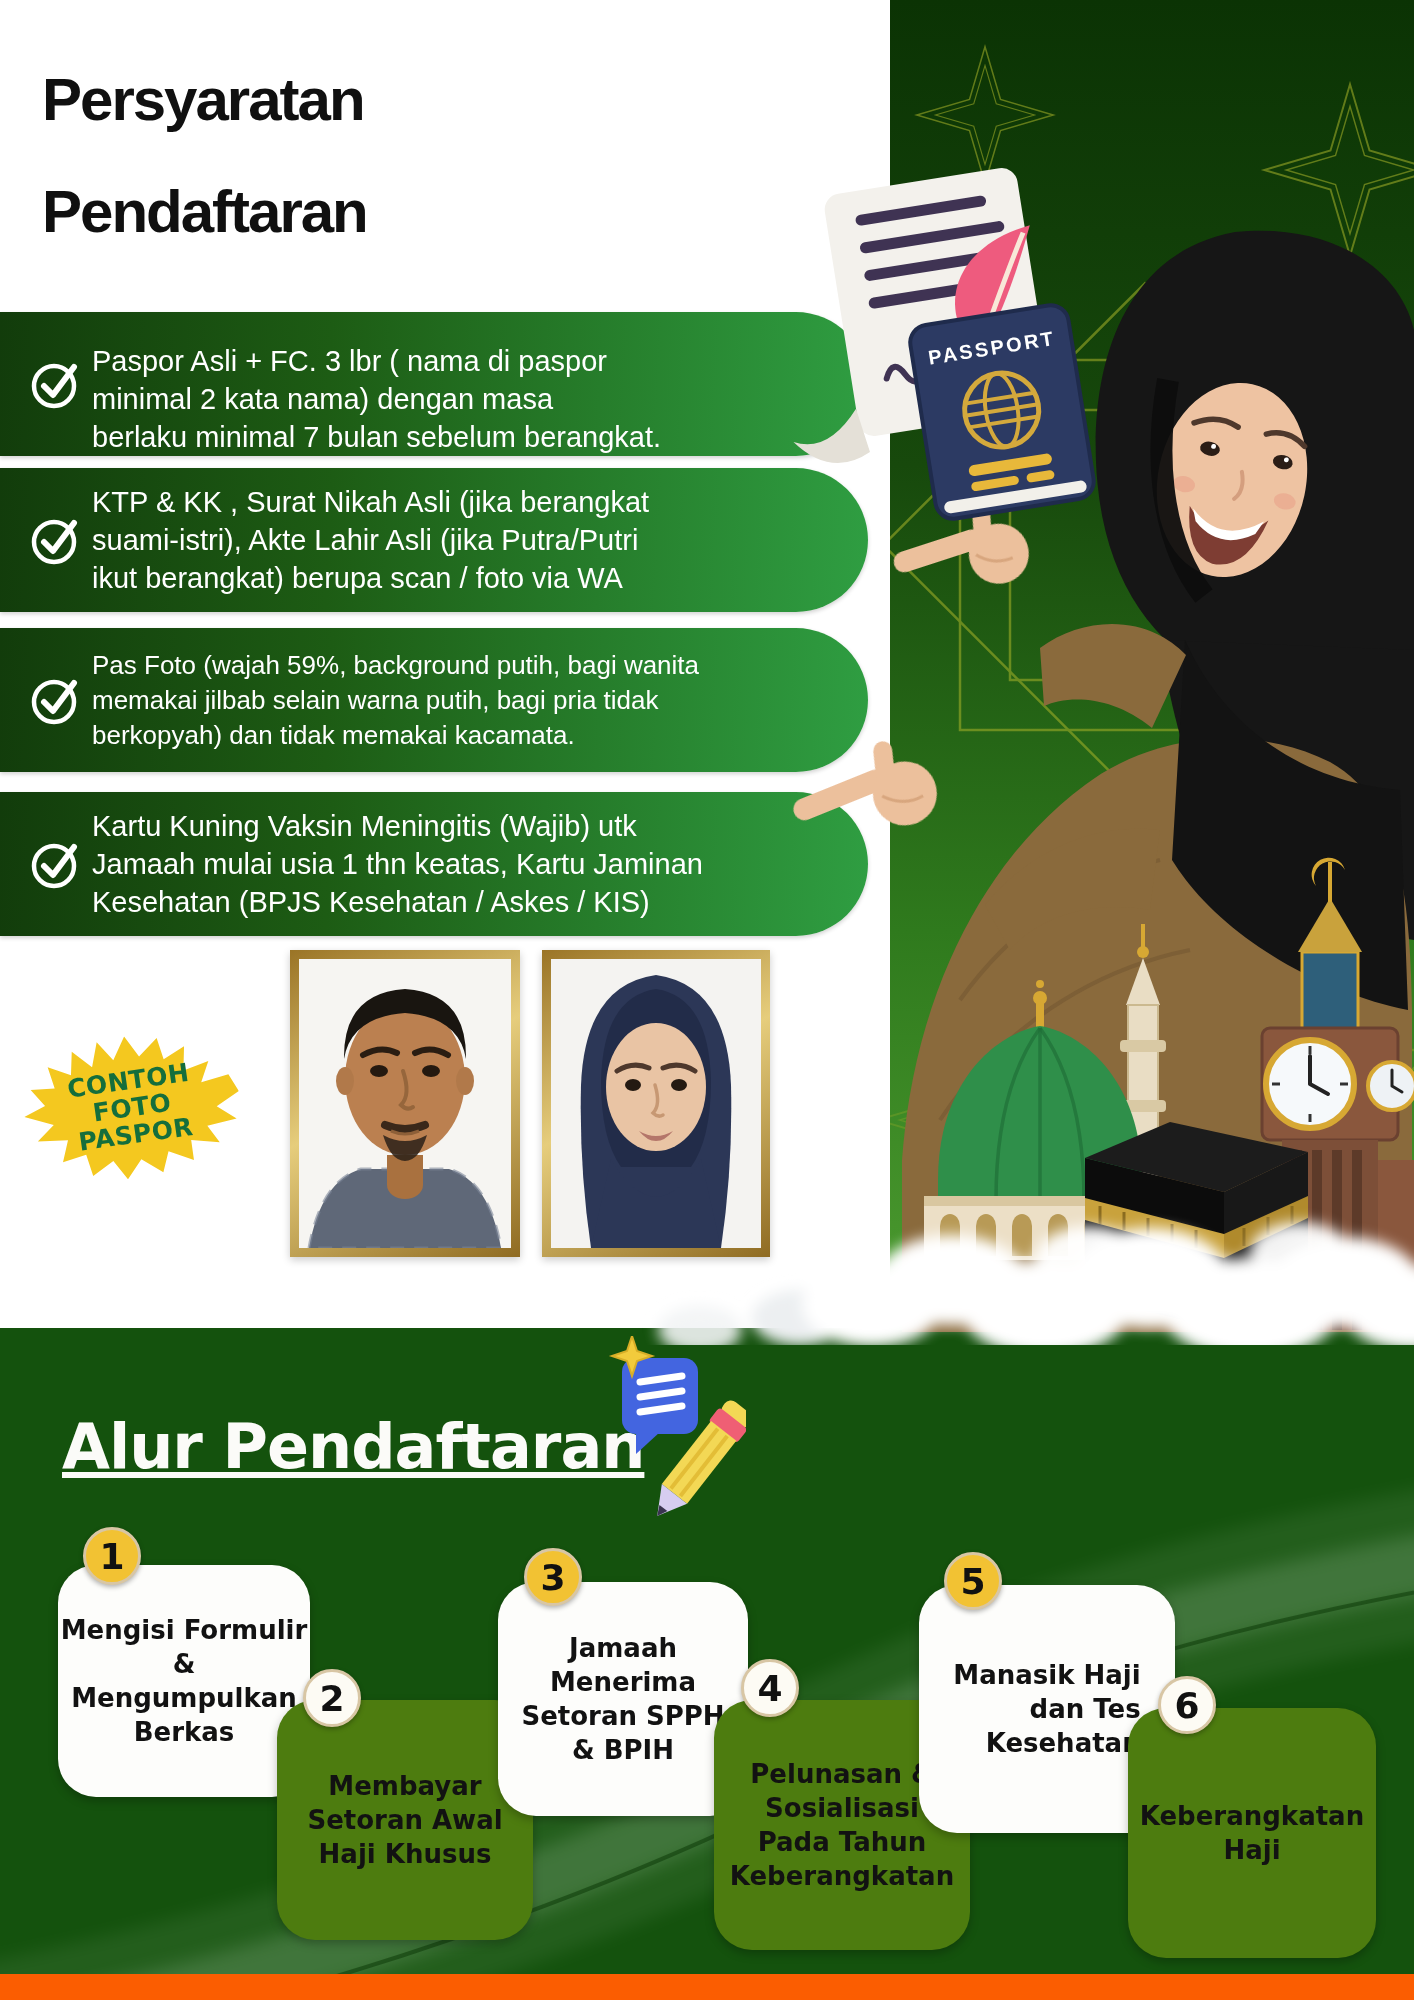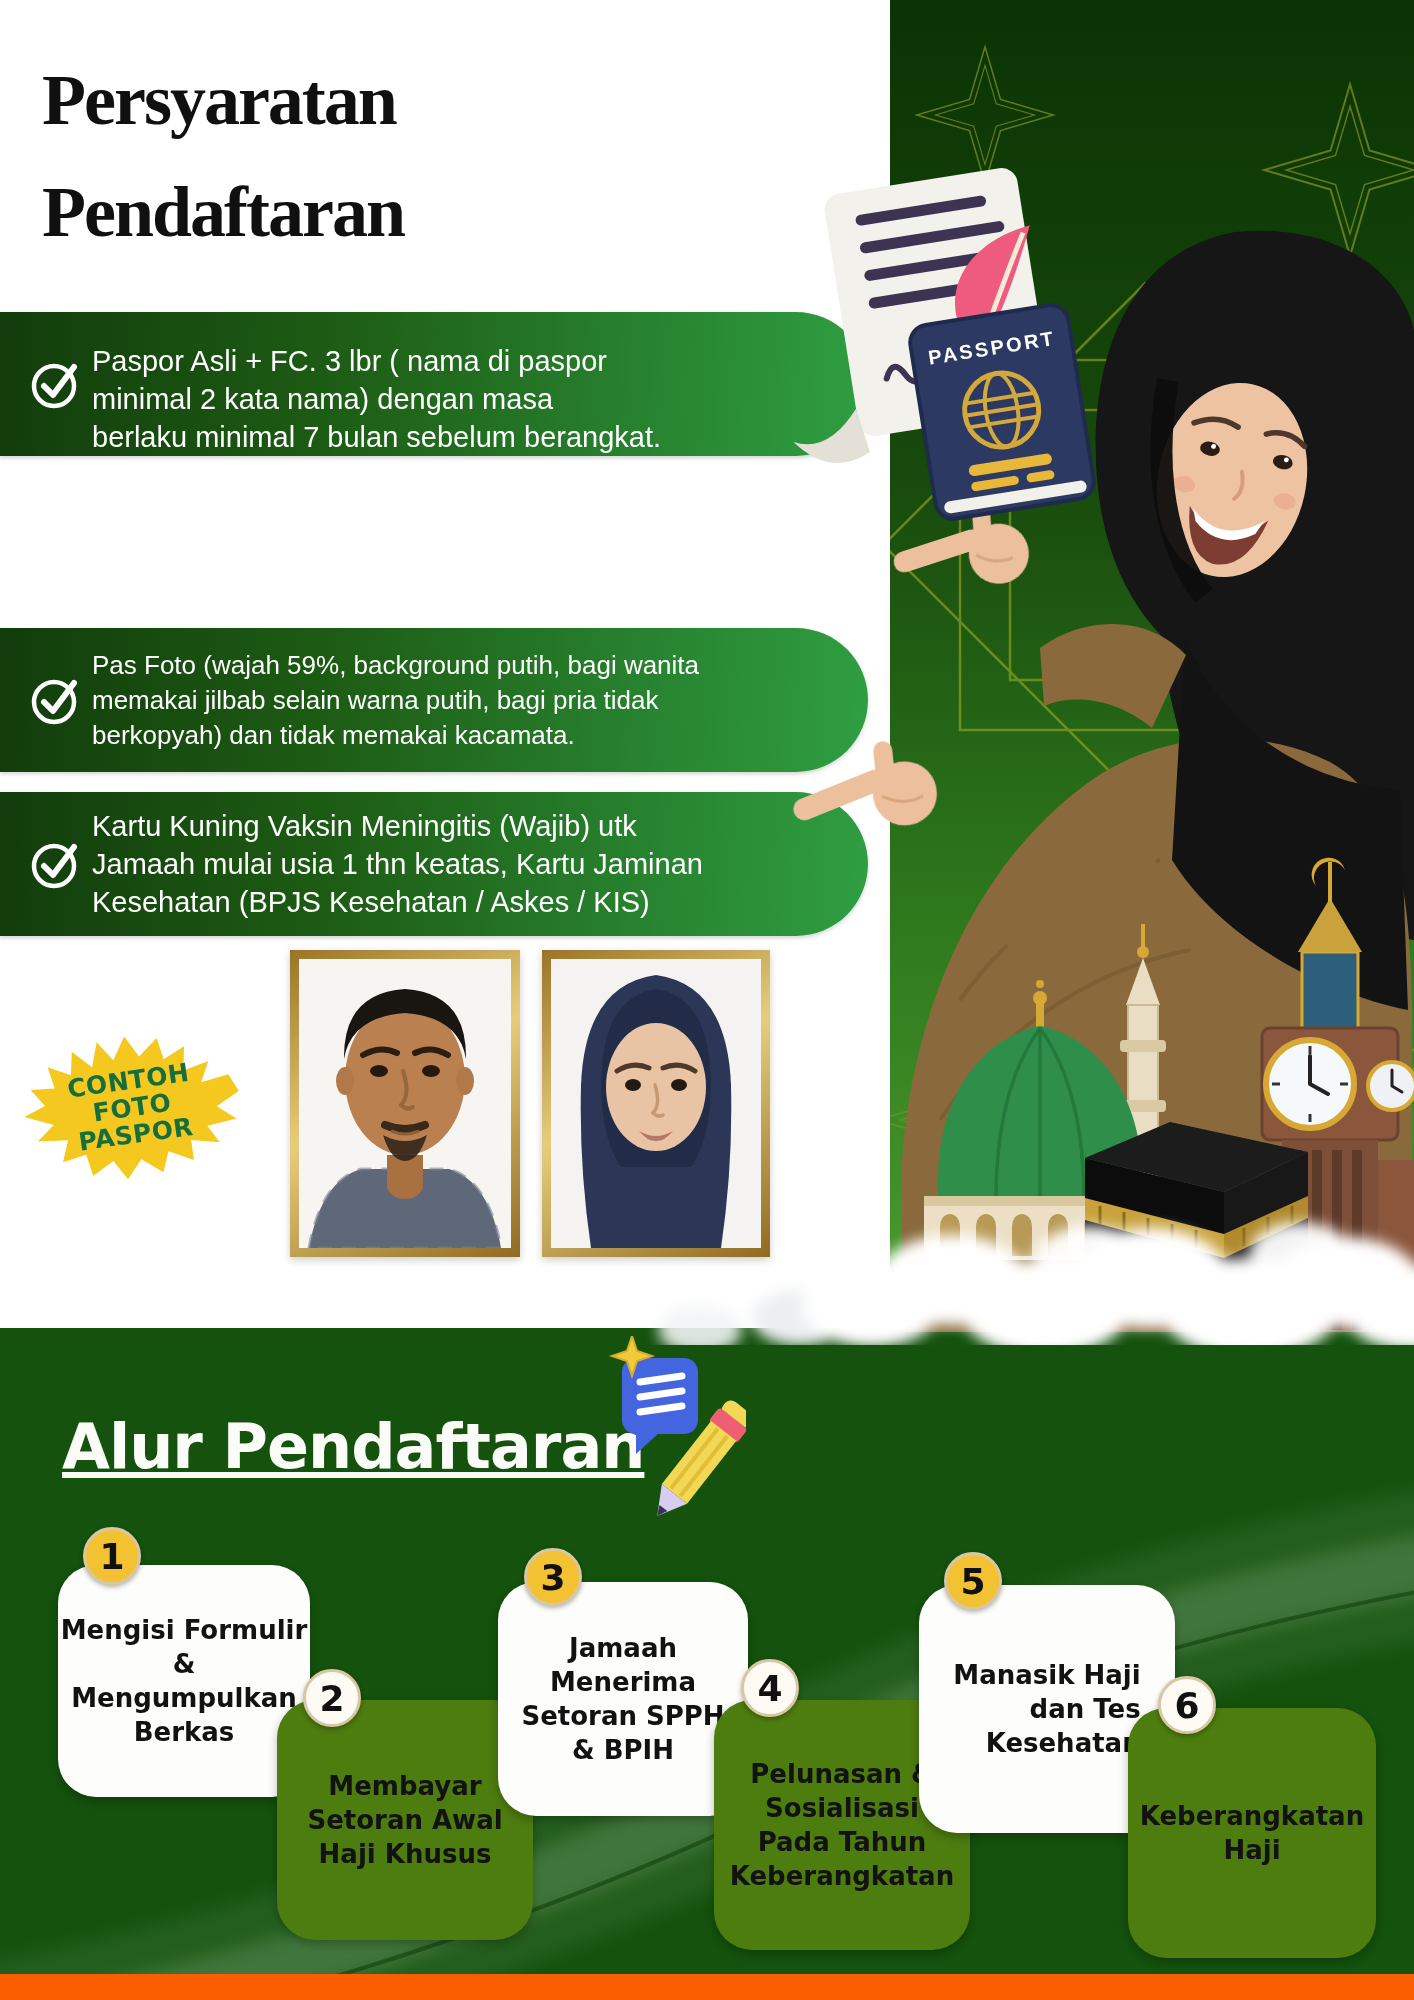--- a/index.html
+++ b/index.html
@@ -3,22 +3,22 @@
 <meta charset="utf-8">
 <style>
   html,body{margin:0;padding:0;background:#e8e8e8;}
   .poster{
     position:relative;width:1414px;height:2000px;overflow:hidden;
     background:#ffffff;font-family:"Liberation Sans",sans-serif;
   }
   
   .main-title{
     position:absolute;left:42px;top:44px;z-index:3;
-    font-family:Liberation Serif, serif;
-    font-weight:800;font-size:72px;line-height:112px;letter-spacing:-2px;
+    font-family:Liberation Sans, sans-serif;
+    font-weight:800;font-size:60px;line-height:112px;letter-spacing:-2px;
     color:#101010;white-space:pre-line;
   }
   
   .banner{
     position:absolute;left:0;width:868px;height:144px;z-index:2;
     border-radius:0 76px 76px 0;
     background:linear-gradient(93deg,#123c0b 0%,#1d5c14 38%,#2f9e42 100%);
     display:flex;align-items:center;color:#ffffff;
     box-shadow:0 2px 4px rgba(0,0,0,.18);
   }
@@ -110,20 +110,31 @@
       <svg viewBox="0 0 54 54" width="54" height="54">
           <circle cx="26" cy="29" r="20" fill="none" stroke="#fff" stroke-width="4.5"></circle>
           <path d="M16 29 L25 38 L46 10" fill="none" stroke="#fff" stroke-width="6" stroke-linecap="round" stroke-linejoin="round"></path>
         </svg>
     </span>
     <div class="btext">Paspor Asli + FC. 3 lbr ( nama di paspor
 minimal 2 kata nama) dengan masa
 berlaku minimal 7 bulan sebelum berangkat.</div>
   </div>
 
+  <div class="banner b2">
+    <span class="check">
+      <svg viewBox="0 0 54 54" width="54" height="54">
+          <circle cx="26" cy="29" r="20" fill="none" stroke="#fff" stroke-width="4.5"></circle>
+          <path d="M16 29 L25 38 L46 10" fill="none" stroke="#fff" stroke-width="6" stroke-linecap="round" stroke-linejoin="round"></path>
+        </svg>
+    </span>
+    <div class="btext">KTP &amp; KK , Surat Nikah Asli (jika berangkat
+suami-istri), Akte Lahir Asli (jika Putra/Putri
+ikut berangkat) berupa scan / foto via WA</div>
+  </div>
 
   <div class="banner b3 small">
     <span class="check">
       <svg viewBox="0 0 54 54" width="54" height="54">
           <circle cx="26" cy="29" r="20" fill="none" stroke="#fff" stroke-width="4.5"></circle>
           <path d="M16 29 L25 38 L46 10" fill="none" stroke="#fff" stroke-width="6" stroke-linecap="round" stroke-linejoin="round"></path>
         </svg>
     </span>
     <div class="btext">Pas Foto (wajah 59%, background putih, bagi wanita
 memakai jilbab selain warna putih, bagi pria tidak

